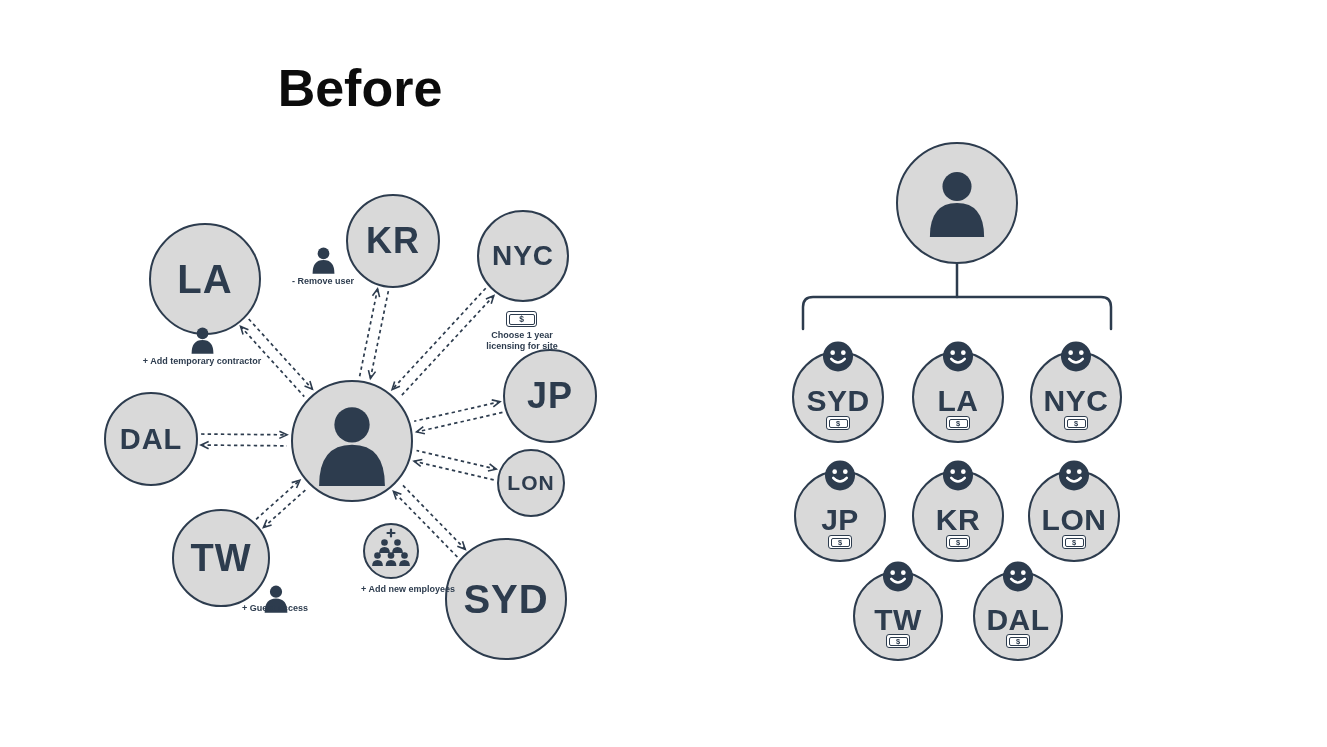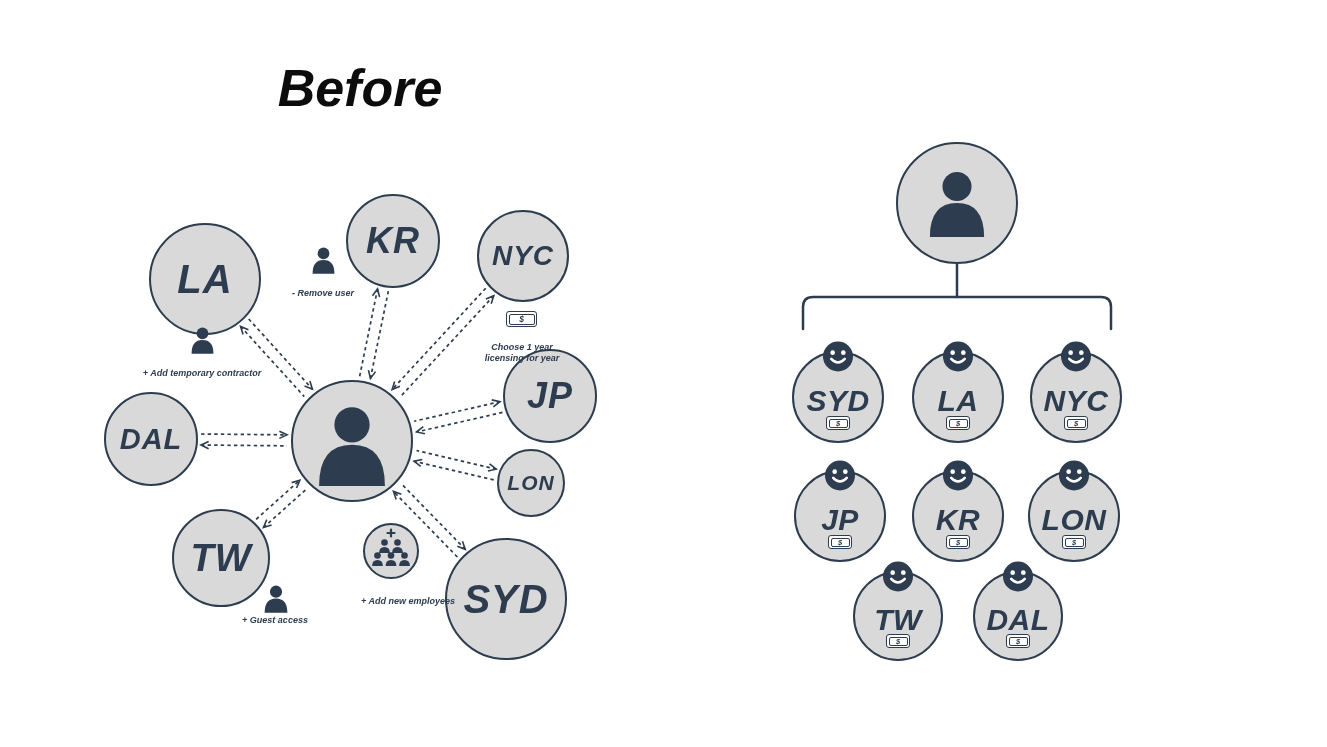--- a/index.html
+++ b/index.html
@@ -1,18 +1,18 @@
 <!DOCTYPE html>
 <html><head>
 <meta charset="utf-8">
 <style>
   * { margin:0; padding:0; box-sizing:border-box; }
   html,body { width:1327px; height:747px; background:#ffffff; overflow:hidden;
     font-family:"Liberation Sans", sans-serif; }
-  .stage { position:absolute; left:0; top:0; width:1327px; height:650px;font-style:italic; }
+  .stage { position:absolute; left:0; top:0; width:1327px; height:650px; }
 
   .title { position:absolute; transform:translateX(-50%); font-size:52px; font-weight:700;
     color:#0c0c0c; white-space:nowrap; }
 
   #art { position:absolute; left:0; top:0; }
 
   
   .node { position:absolute; border-radius:50%; background:#d9d9d9; border:2.5px solid #2d3c4e;
     display:flex; align-items:center; justify-content:center; color:#2d3c4e; font-weight:700;
     letter-spacing:1px; }
@@ -34,21 +34,21 @@
   .bill-inner { width:100%; height:100%; border:1px solid #2d3c4e; border-radius:2px;
     display:flex; align-items:center; justify-content:center;
     font-size:7.5px; font-weight:700; color:#2d3c4e; }
   .bill.in-node { left:50%; transform:translateX(-50%); top:63px; width:24px; height:14px; }
   .anode.sm .bill.in-node { top:61px; }
   .bill.standalone { left:506px; top:311px; width:31px; height:16px; }
   .bill.standalone .bill-inner { font-size:8.5px; }
 
   
   .note { position:absolute; transform:translateX(-50%); font-size:9px; font-weight:700;
-    color:#2d3c4e; text-align:center; white-space:nowrap; line-height:10.5px;margin-top:12px; }
+    color:#2d3c4e; text-align:center; white-space:nowrap; line-height:10.5px; }
 
   
   .group-circle { position:absolute; left:363px; top:523px; width:56px; height:56px;
     border-radius:50%; background:#d9d9d9; border:2.2px solid #2d3c4e;
     display:flex; align-items:center; justify-content:center; }
 </style>
 </head>
 <body>
 
 <svg width="0" height="0" style="position:absolute" aria-hidden="true">
@@ -151,21 +151,21 @@
     </svg>
   <div class="note" style="left:323px; top:276px">- Remove user</div>
 
   <div class="bill standalone">
     <div class="bill-inner">
         <span>$</span>
       </div>
   </div>
   <div class="note" style="left:522px; top:330px">
     <div>Choose 1 year</div>
-    <div>licensing for year</div>
+    <div>licensing for site</div>
   </div>
 
   <div class="group-circle">
     <svg width="52" height="52" viewBox="0 0 52 52" fill="#2d3c4e">
       <path d="M26 4.5 V11.5 M22.5 8 H29.5" stroke="#2d3c4e" stroke-width="2.2" stroke-linecap="round" fill="none"></path>
       <circle cx="19.5" cy="17.5" r="3.3"></circle>
         <path d="M14.1 28 Q14.1 22 19.5 22 Q24.9 22 24.9 28 Z"></path>
       <circle cx="32.5" cy="17.5" r="3.3"></circle>
         <path d="M27.1 28 Q27.1 22 32.5 22 Q37.9 22 37.9 28 Z"></path>
       <circle cx="12.5" cy="30.5" r="3.3"></circle>

